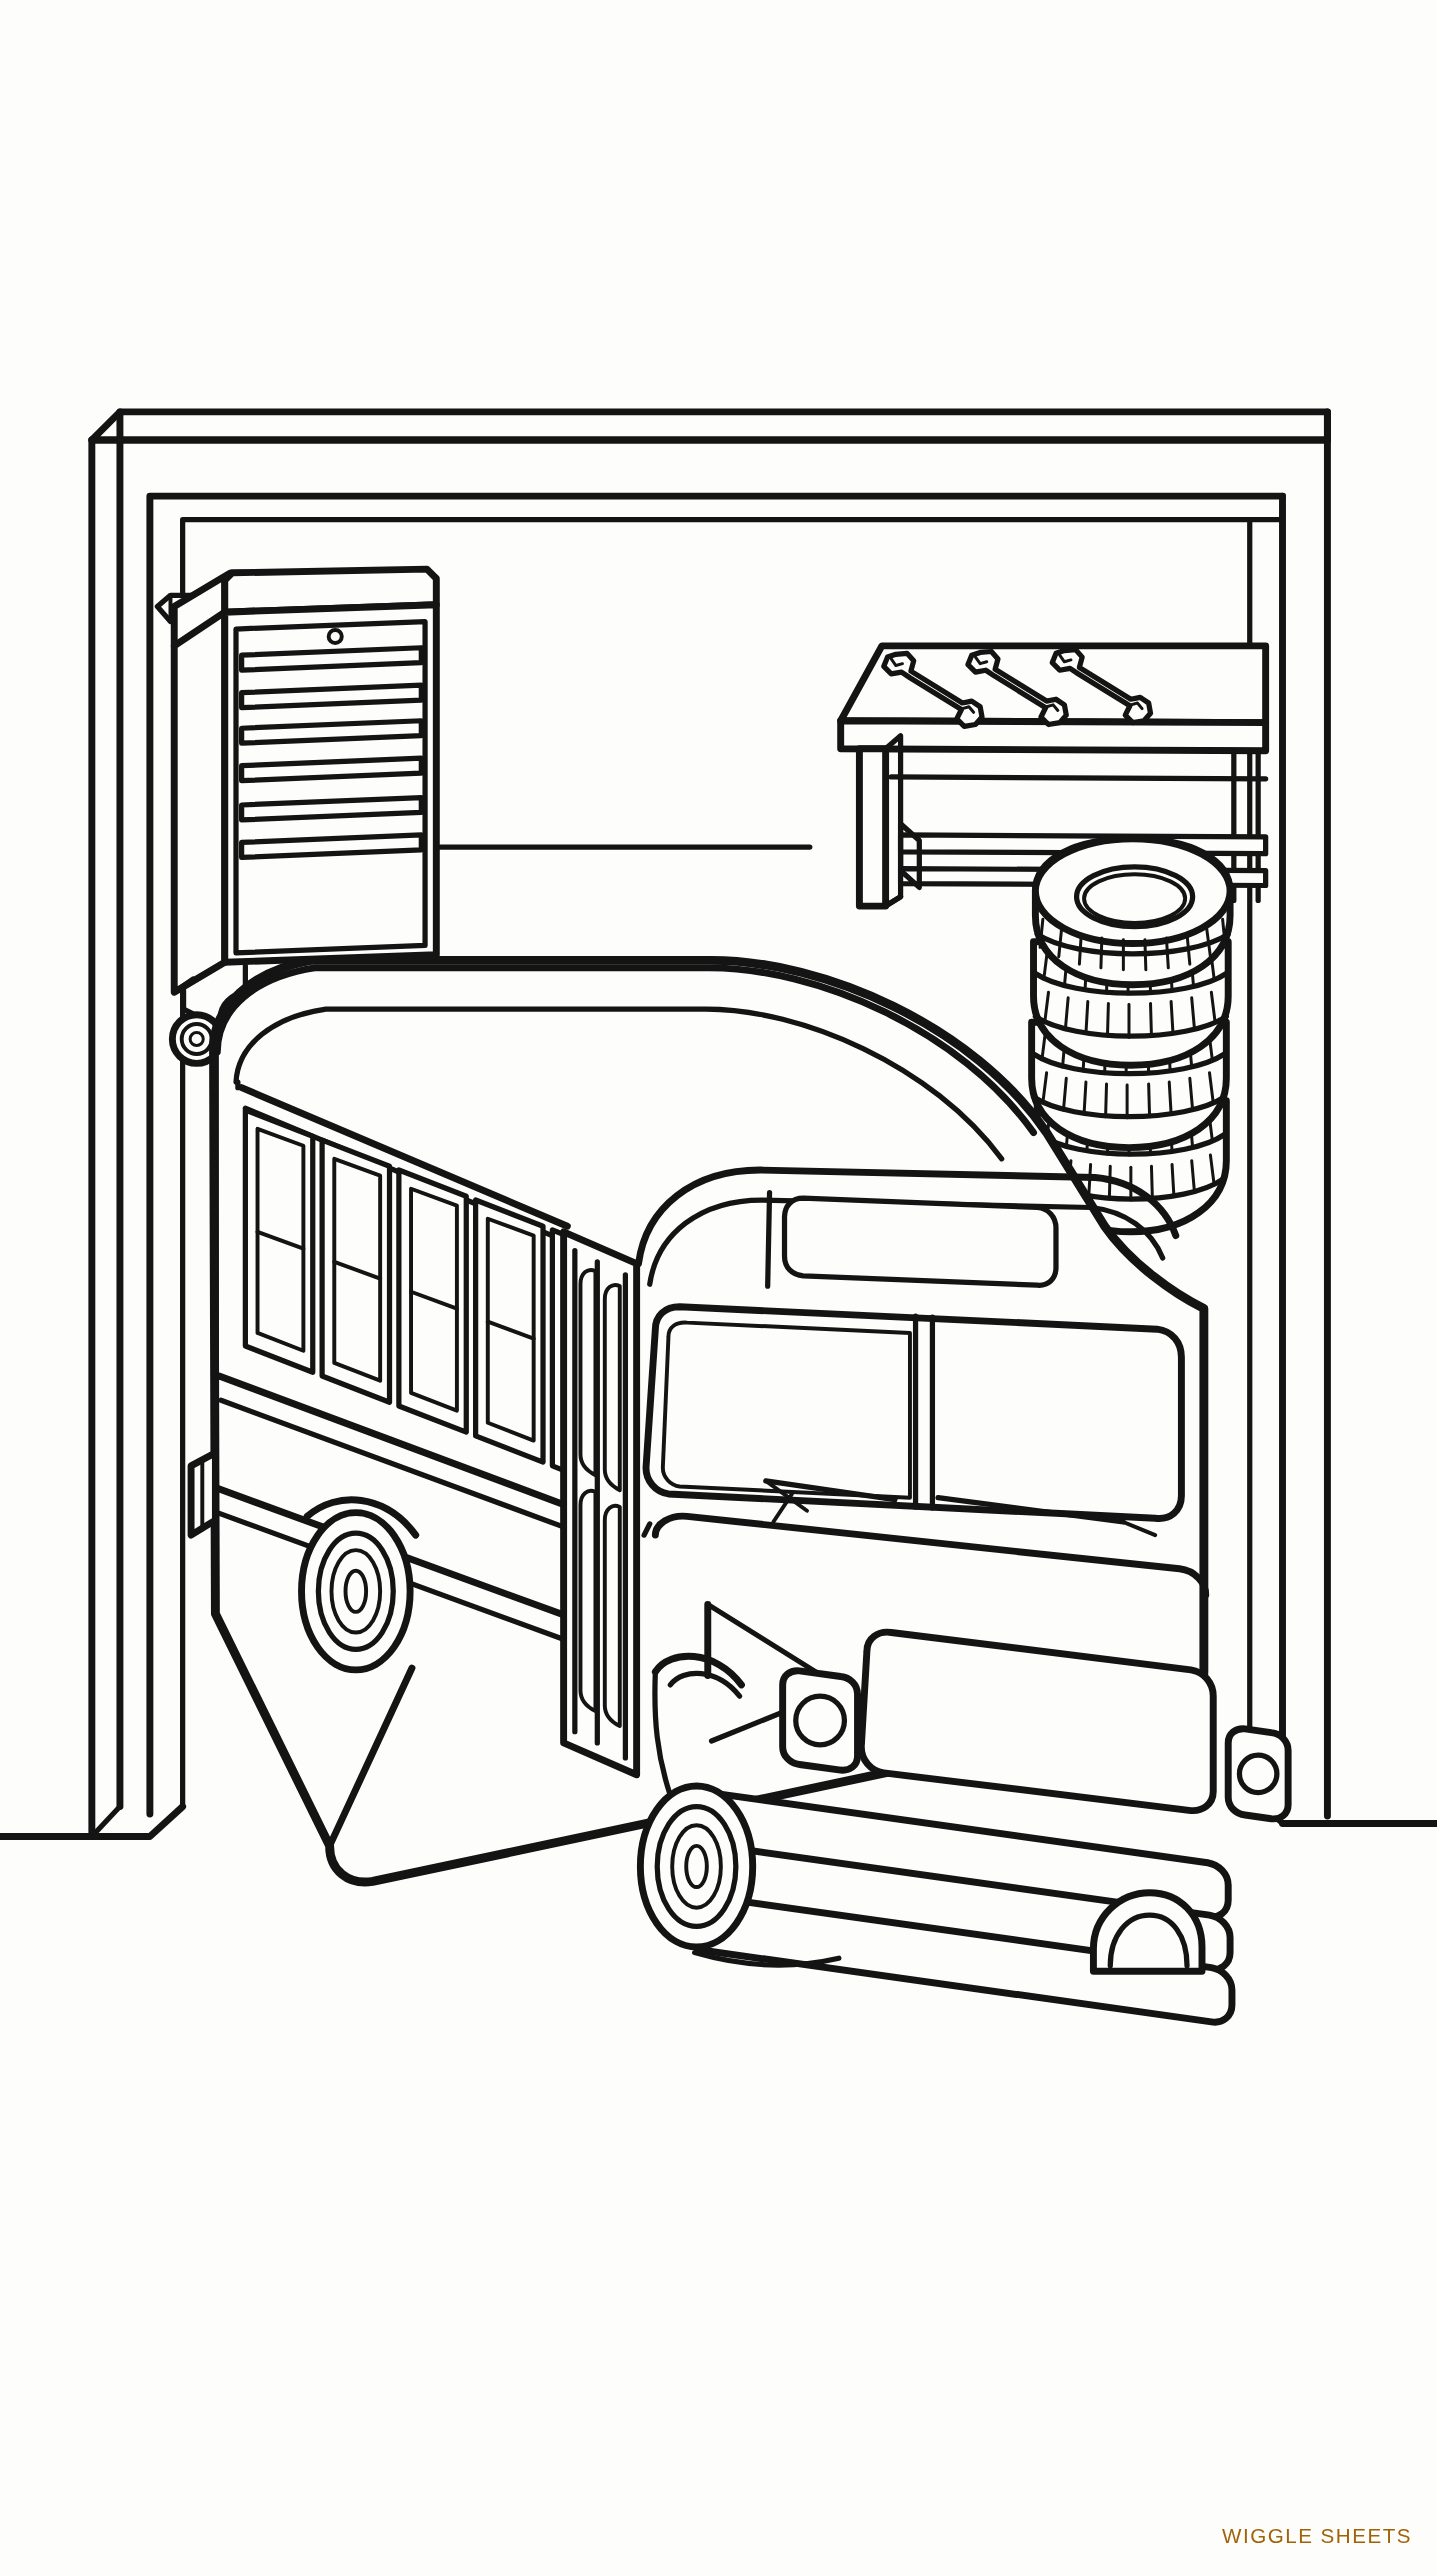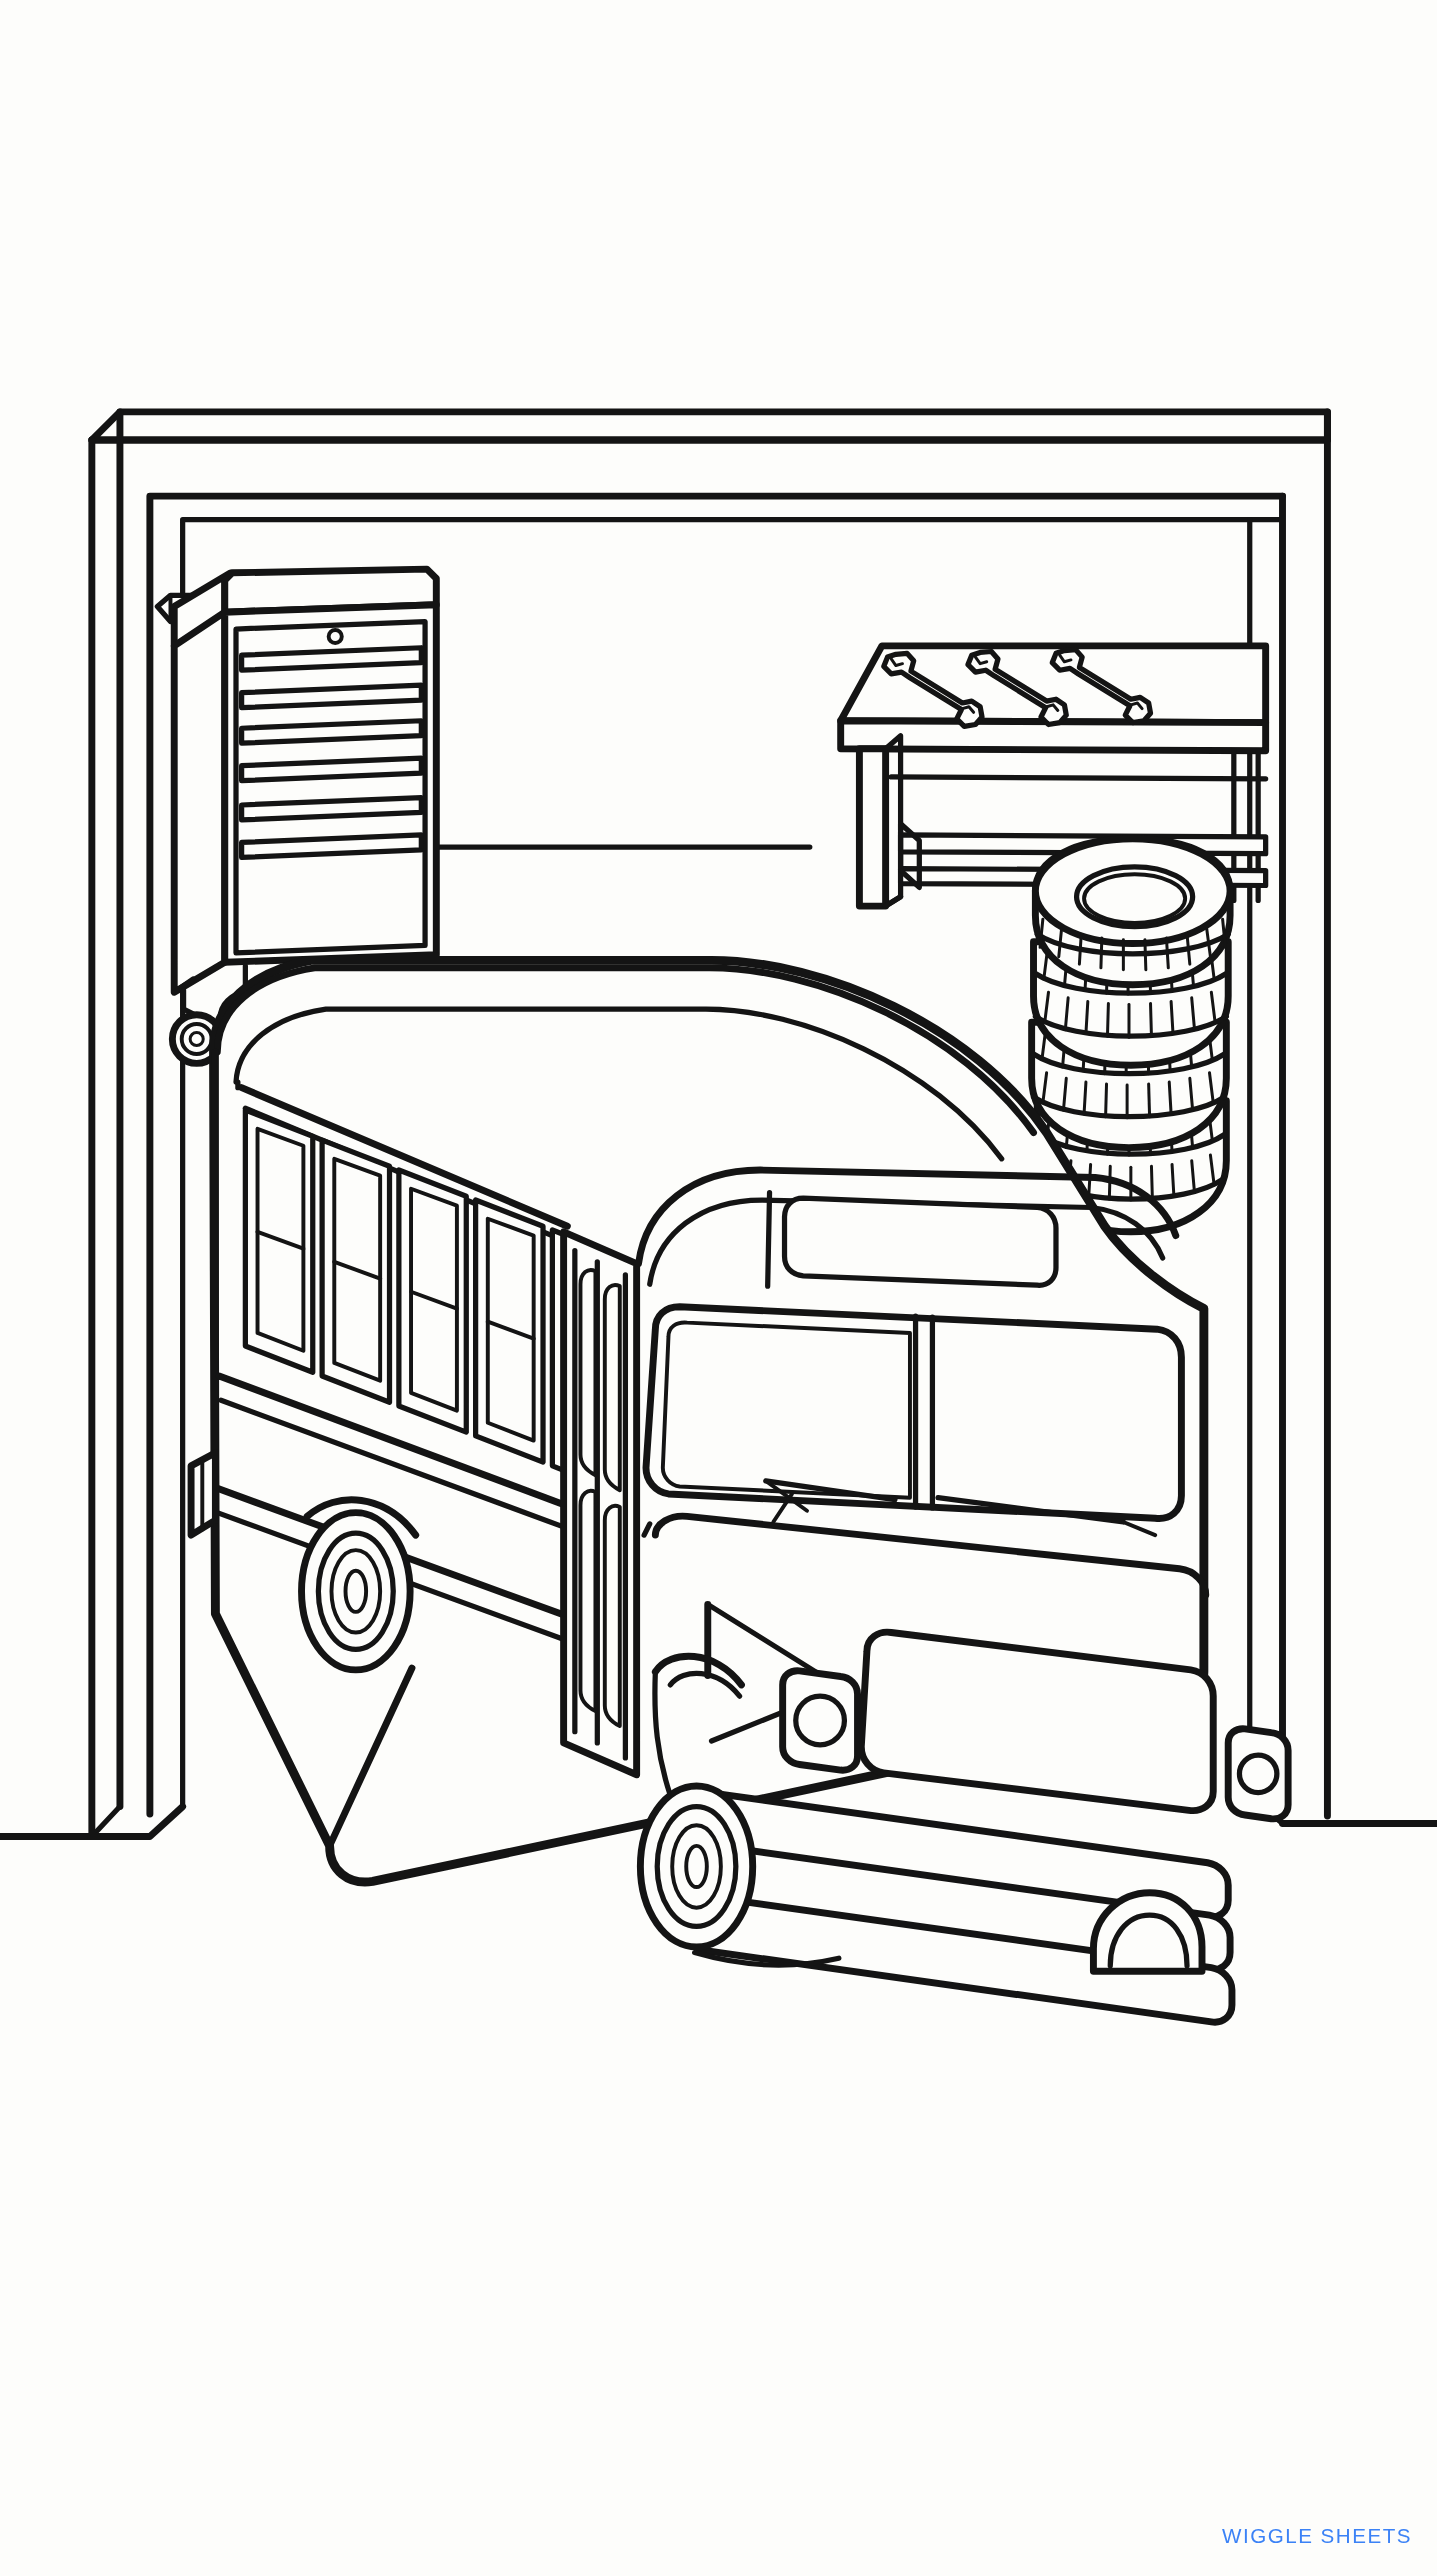--- a/index.html
+++ b/index.html
@@ -429,16 +429,16 @@
       </g>
 
       <g>
         <path class="fillw w-bold" d="M 1168 2082 C 1168 2048 1196 2022 1228 2022 C 1260 2022 1284 2046 1284 2080 L 1284 2106 L 1168 2106 Z" stroke="#141414" fill="#fdfdfb"></path>
         <path class="ln w-med" d="M 1186 2100 C 1186 2068 1204 2046 1228 2046 C 1252 2046 1268 2068 1268 2100" stroke="#141414"></path>
       </g>
     </g>
 
   </svg>
 
-  <div id="watermark" style="color: #3b82f6;">WIGGLE SHEETS</div>
+  <div id="watermark" style="color: #a16207;">WIGGLE SHEETS</div>
 
 </div>
 
 
 </body></html>

